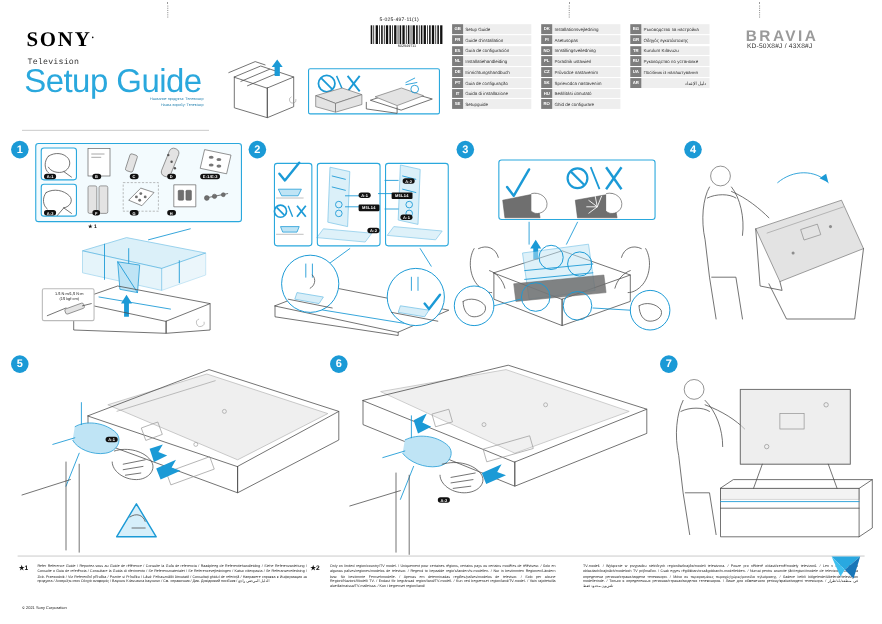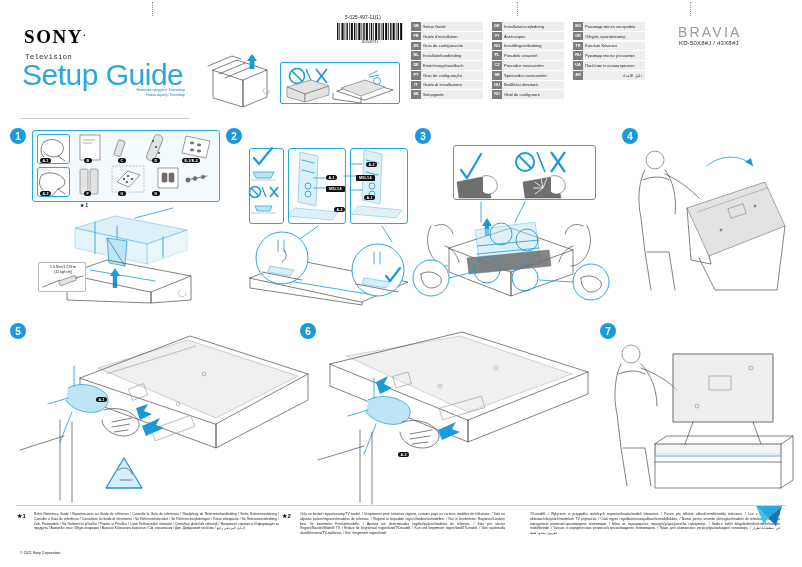--- a/index.html
+++ b/index.html
@@ -79,21 +79,21 @@
   .langname {
     font-size:4.1px; color:#2b2b2b; white-space:nowrap;
     overflow:hidden; padding-right:1px;
   }
   .langname.rtl { direction:rtl; width:100%; text-align:right; padding-right:3px; }
 
   
   .bravia {
     position:absolute; left:678px; top:24px;
     font-size:14px; letter-spacing:2.2px; color:#9a9a9a;
-    font-family:"Liberation Sans", sans-serif; font-weight:400;
+    font-family:"Liberation Sans", sans-serif; font-weight:700;
   }
   .model {
     position:absolute; left:679px; top:40px;
     font-size:6px; color:#333; letter-spacing:.2px;
   }
 
   
   .stepnum {
     position:absolute;
     width:16px; height:16px; border-radius:50%;

